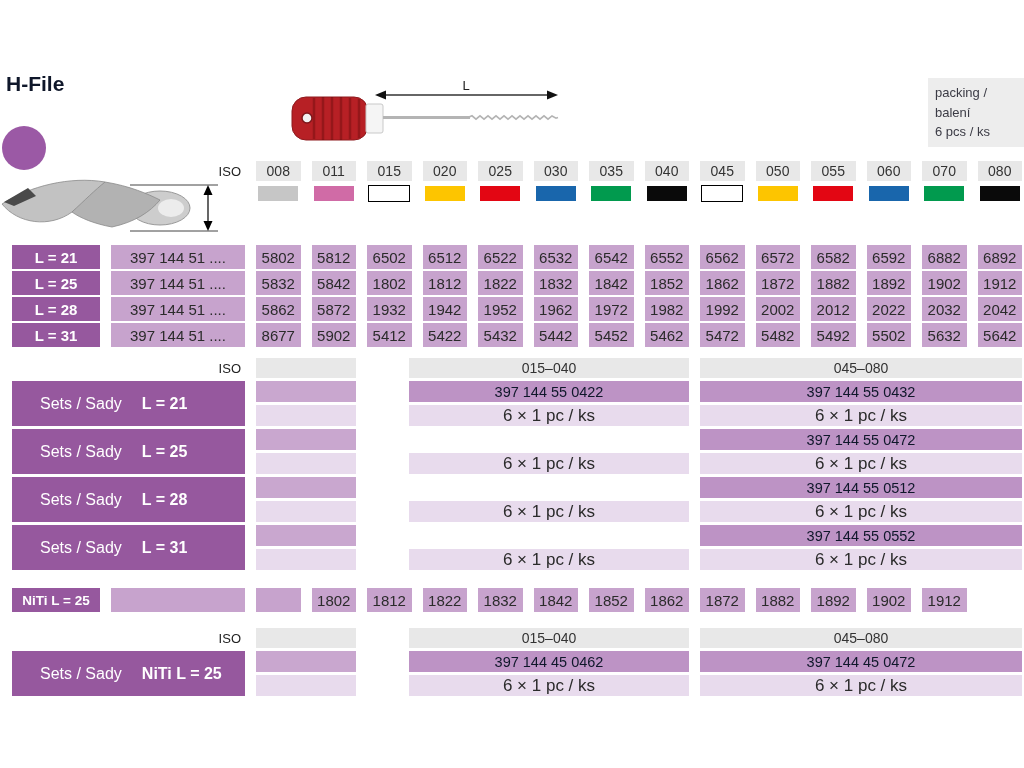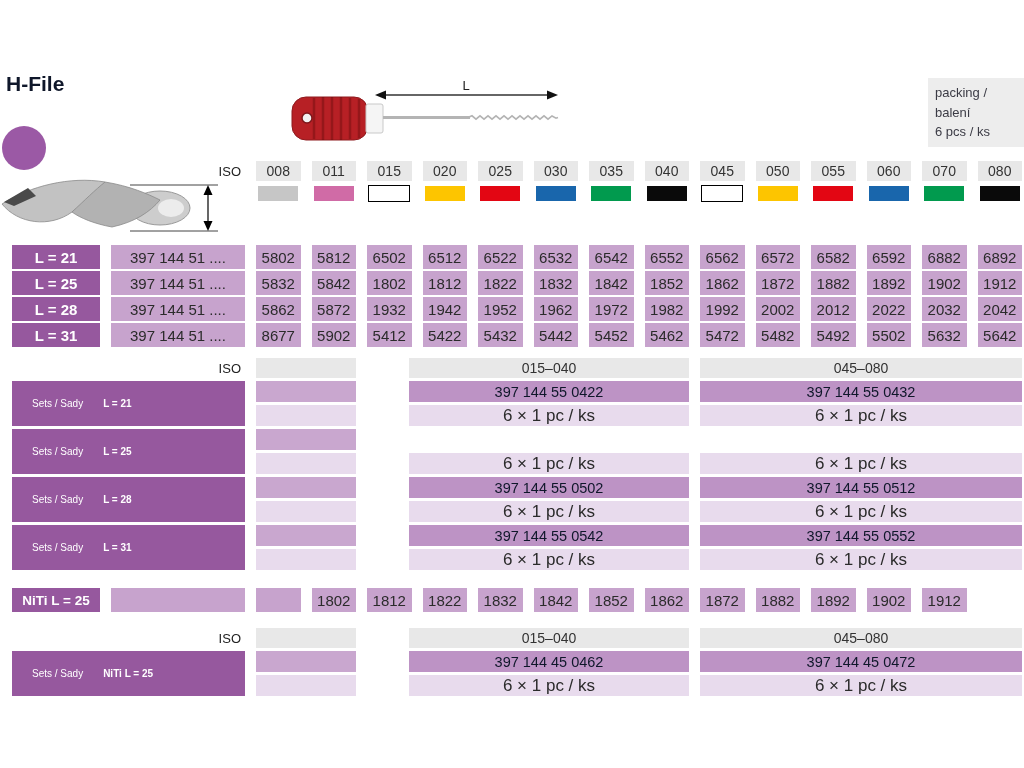--- a/index.html
+++ b/index.html
@@ -20,21 +20,21 @@
   .swatch-grid { grid-auto-rows:16px; }
   .swatch { width:40px; height:15px; justify-self:center; align-self:center; }
   .swatch:first-child { grid-column:3; }
 
   .table-grid { grid-auto-rows:24px; row-gap:2px; }
   .rh { background:#96589e; color:#fff; font-weight:bold; font-size:15px; display:flex; align-items:center; justify-content:center; }
   .rh-niti { font-size:13.5px; grid-column:1; }
   .cell { background:#c7a3cd; color:#2b2b2b; font-size:15px; display:flex; align-items:center; justify-content:center; }
 
   .sets-grid { grid-auto-rows:21px; row-gap:3px; }
-  .set-header { grid-column:1/3; grid-row:span 2; background:#96589e; color:#fff; font-size:10px; display:flex; align-items:center; padding-left:20px; gap:20px; }
+  .set-header { grid-column:1/3; grid-row:span 2; background:#96589e; color:#fff; font-size:16px; display:flex; align-items:center; padding-left:28px; gap:20px; }
   .set-header .sub { font-weight:bold; }
   .spacer2 { grid-column:3/5; }
   .range-a { grid-column:5/11;margin-left:42px; }
   .range-b { grid-column:11/17; }
   .filler-code { grid-column:3/5; background:#c9a7cf; }
   .filler-qty { grid-column:3/5; background:#e8dbed; }
   .set-code { background:#bd93c5; color:#0f172a; font-size:14.5px; display:flex; align-items:center; justify-content:center; }
   .set-qty { background:#e8dbed; color:#2b2b2b; font-size:17px; display:flex; align-items:center; justify-content:center; }
 </style>
 </head>
@@ -203,41 +203,40 @@
   <div class="set-code range-b">397 144 55 0432</div>
   <div class="filler-qty"></div>
   <div class="set-qty range-a">6 × 1 pc / ks</div>
   <div class="set-qty range-b">6 × 1 pc / ks</div>
 
   <div class="set-header">
     <span>Sets / Sady</span>
     <span class="sub">L = 25</span>
   </div>
   <div class="filler-code"></div>
+  <div class="set-code range-b">397 144 55 0472</div>
   <div class="filler-qty"></div>
   <div class="set-qty range-a">6 × 1 pc / ks</div>
   <div class="set-qty range-b">6 × 1 pc / ks</div>
 
   <div class="set-header">
     <span>Sets / Sady</span>
     <span class="sub">L = 28</span>
   </div>
   <div class="filler-code"></div>
-  <div class="set-code range-a">397 144 55 0502</div>
   <div class="set-code range-b">397 144 55 0512</div>
   <div class="filler-qty"></div>
   <div class="set-qty range-a">6 × 1 pc / ks</div>
   <div class="set-qty range-b">6 × 1 pc / ks</div>
 
   <div class="set-header">
     <span>Sets / Sady</span>
     <span class="sub">L = 31</span>
   </div>
   <div class="filler-code"></div>
-  <div class="set-code range-a">397 144 55 0542</div>
   <div class="set-code range-b">397 144 55 0552</div>
   <div class="filler-qty"></div>
   <div class="set-qty range-a">6 × 1 pc / ks</div>
   <div class="set-qty range-b">6 × 1 pc / ks</div>
 </div>
 
 <div class="grid table-grid" style="top:588px;">
   <div class="rh rh-niti">NiTi L = 25</div>
   <div class="cell"></div>
   <div class="cell"></div>

